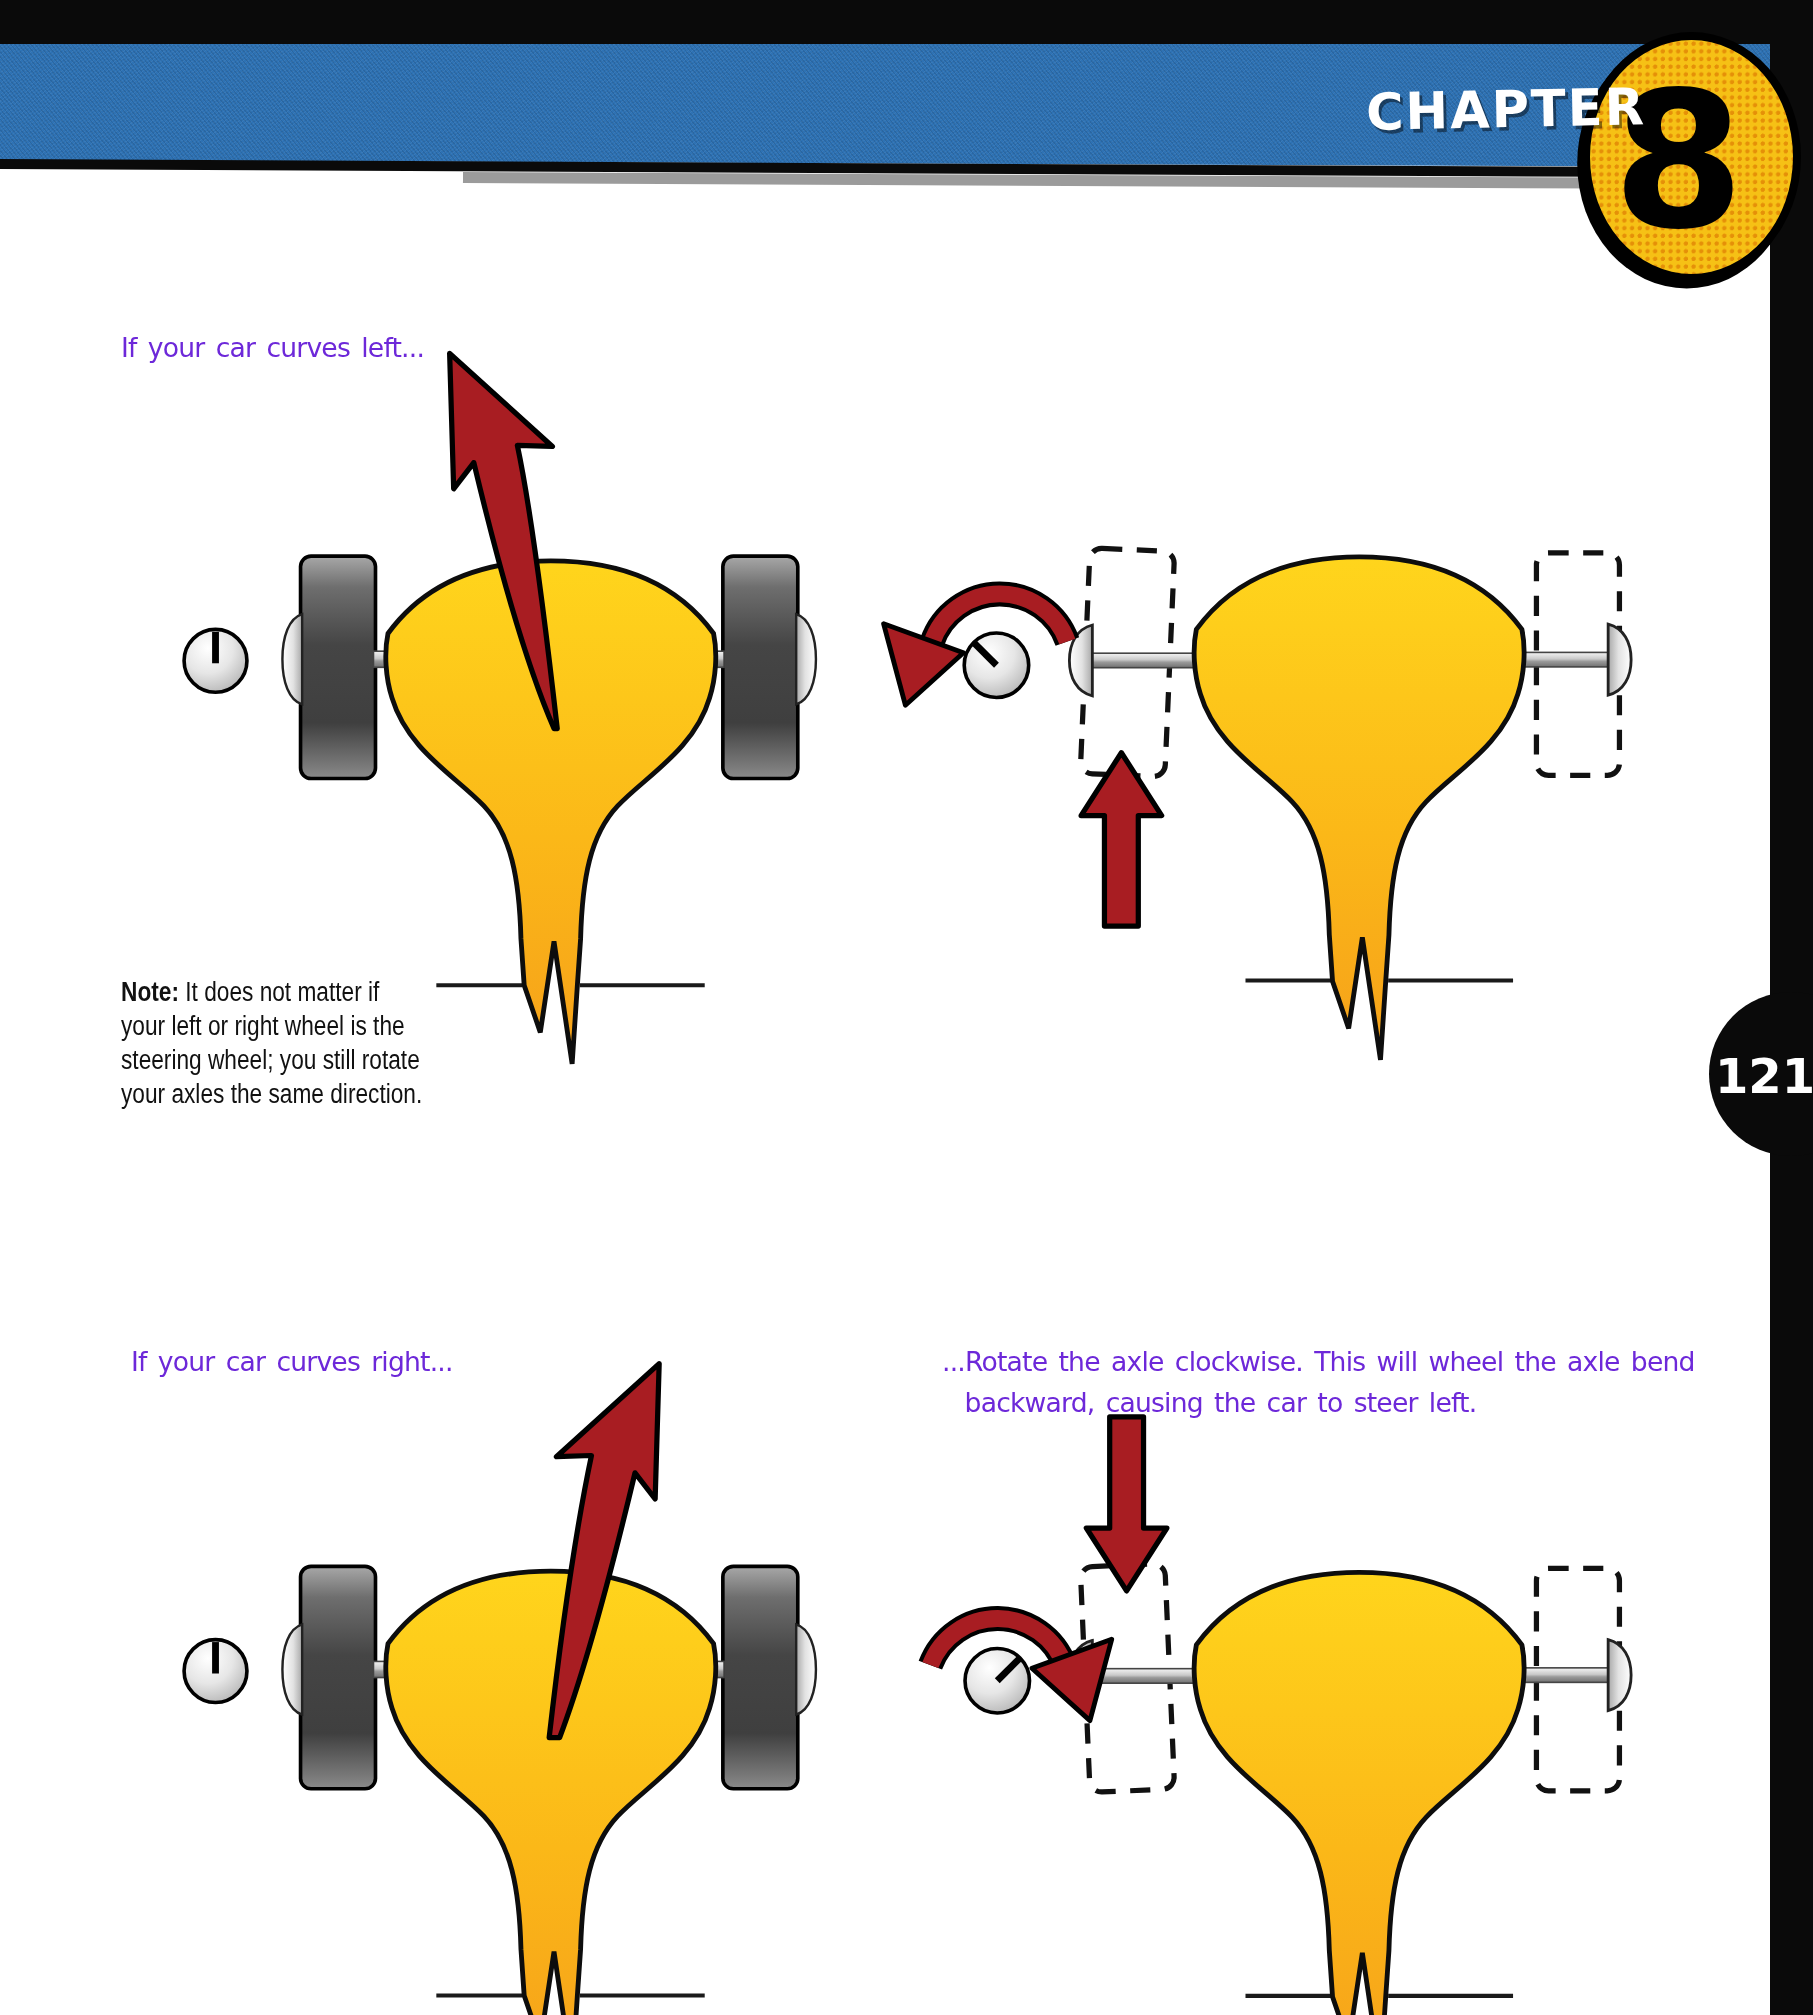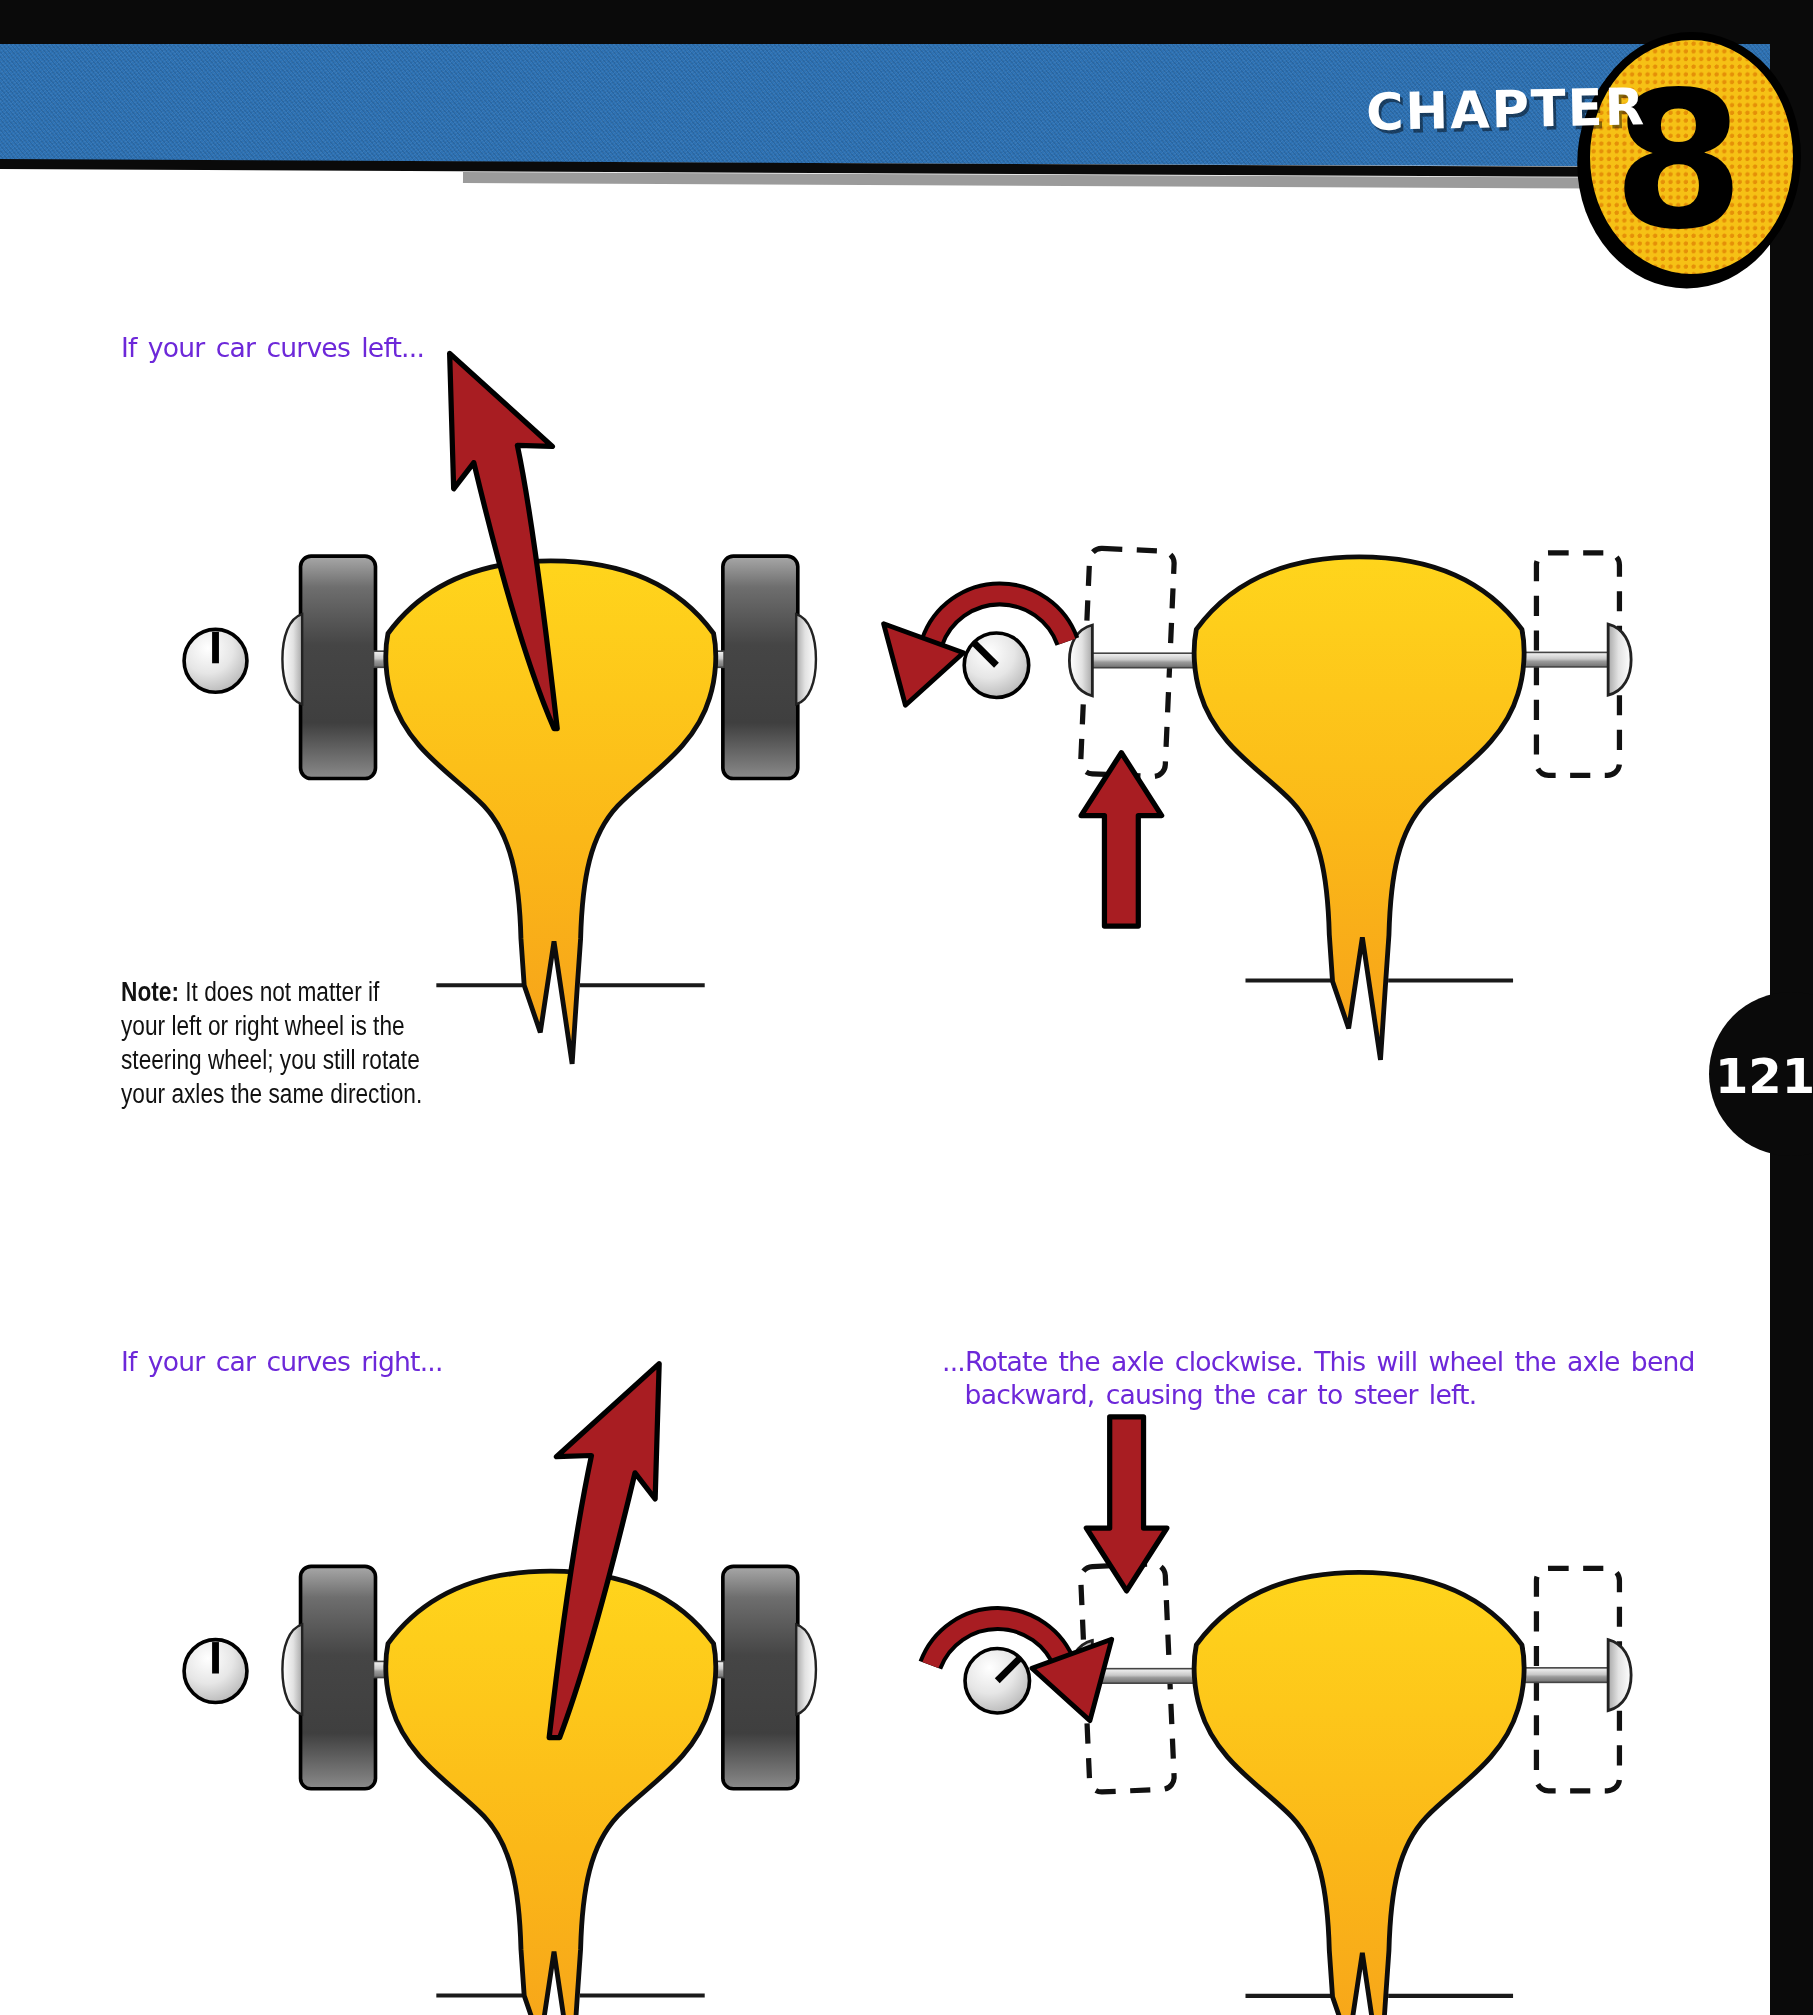--- a/index.html
+++ b/index.html
@@ -33,24 +33,24 @@
   
   .pagenum-circle{left:1709px;top:992px;width:164px;height:164px;border-radius:50%;background:#0a0a0a;}
   .pagenum{left:1712px;top:1048px;width:106px;text-align:center;font-size:48px;
     font-weight:bold;color:#fff;}
 
   
   .caption{color:#6d28d9;font-size:26.6px;letter-spacing:-0.8px;word-spacing:3.6px;
     white-space:nowrap;line-height:33px;}
   .cap-tl{left:121px;top:331px;}
   .cap-tr{left:942px;top:331px;}
-  .cap-bl{left:121px;top:1345px;}
+  .cap-bl{left:131px;top:1345px;}
   .cap-br{left:942px;top:1345px;}
   .indent1{margin-left:18.5px;}
-  .indent2{margin-left:22.6px;}
+  .indent2{margin-left:22.6px;margin-top:8px;}
 
   .note{left:121px;top:975px;width:484px;font-family:"Liberation Sans",sans-serif;
     font-size:27px;line-height:34px;color:#111;transform:scaleX(.84);
     transform-origin:left top;letter-spacing:0;}
   .note b{font-weight:bold;}
 
   .art{left:0;top:0;width:1814px;height:2176px;}
 </style>
 </head>
 <body>

